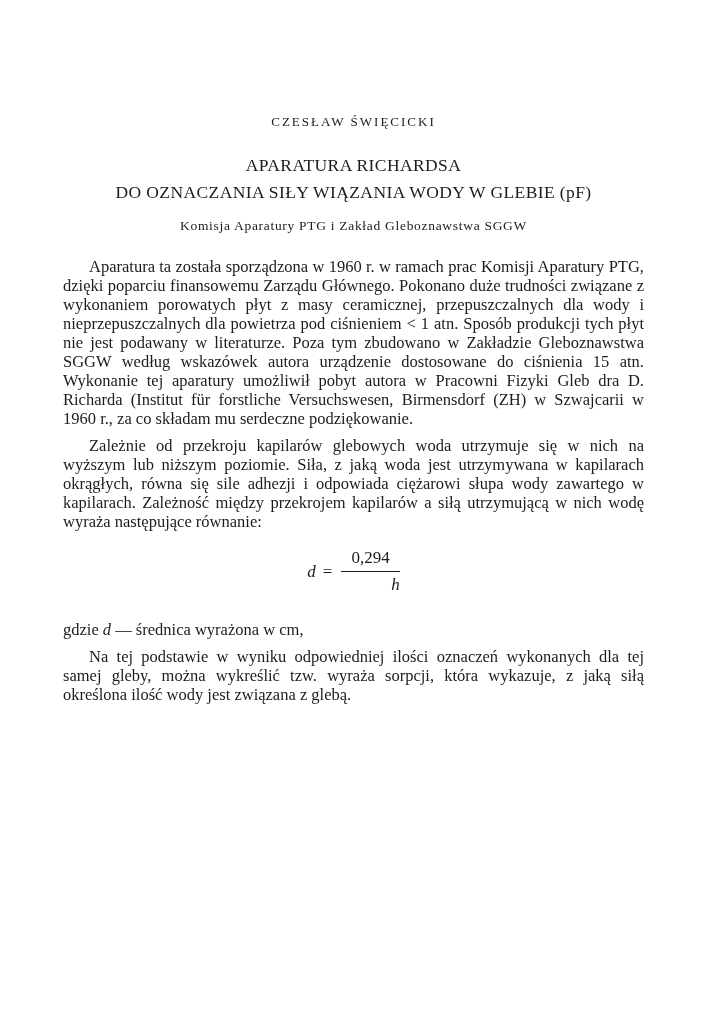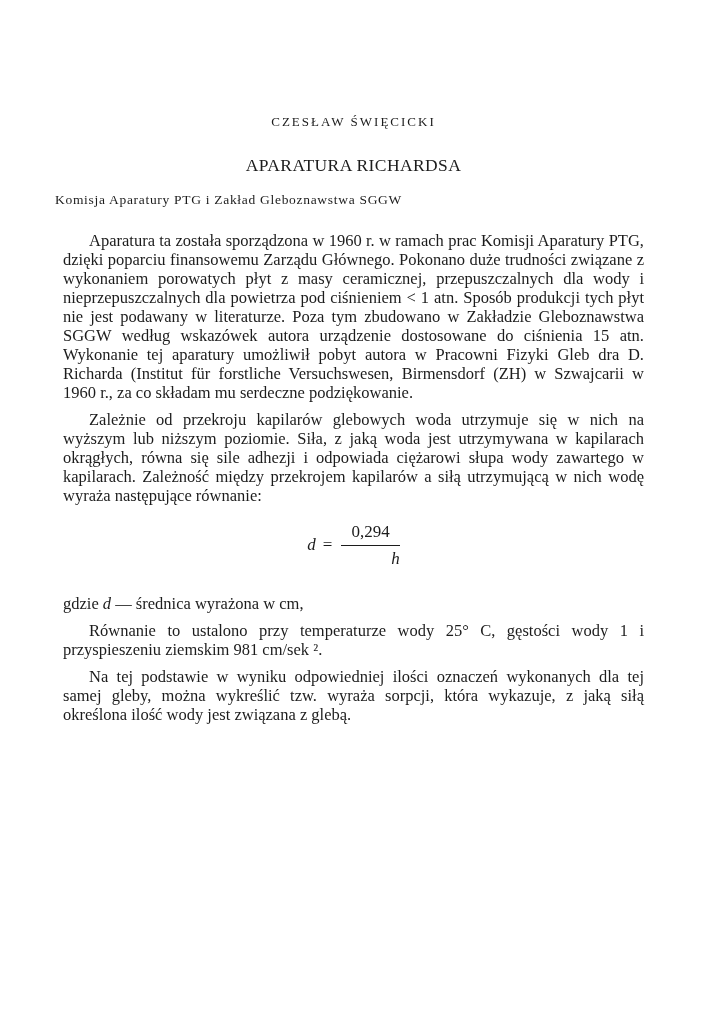--- a/index.html
+++ b/index.html
@@ -28,20 +28,21 @@
     margin: 22px 0 0 0;
     text-align: center;
     font-size: 17.5px;
     font-weight: 400;
     line-height: 26.5px;
     letter-spacing: 0.4px;
   }
   .title-line { display: block; }
   .affiliation {
     margin-top: 13px;
+    text-align: center;
     font-size: 13.5px;
     letter-spacing: 0.7px;
   }
   .body-block { margin-top: 23px; }
   .body-block p {
     margin: 8px;
     font-size: 16.5px;
     line-height: 19px;
     text-align: justify;
   }
@@ -80,20 +81,21 @@
 </style>
 </head>
 <body>
 
 <div class="page">
 
   <div class="author">CZESŁAW ŚWIĘCICKI</div>
 
   <h1 class="title">
     <span class="title-line">APARATURA RICHARDSA</span>
+    <span class="title-line">DO OZNACZANIA SIŁY WIĄZANIA WODY W GLEBIE (pF)</span>
   </h1>
 
   <div class="affiliation">Komisja Aparatury PTG i Zakład Gleboznawstwa SGGW</div>
 
   <div class="body-block">
 
     <p class="indent">Aparatura ta została sporządzona w 1960 r. w ramach prac Komisji Aparatury PTG, dzięki poparciu finansowemu Zarządu Głównego. Pokonano duże trudności związane z wykonaniem porowatych płyt z masy ceramicznej, przepuszczalnych dla wody i nieprzepuszczalnych dla powietrza pod ciśnieniem &lt; 1 atn. Sposób produkcji tych płyt nie jest podawany w literaturze. Poza tym zbudowano w Zakładzie Gleboznawstwa SGGW według wskazówek autora urządzenie dostosowane do ciśnienia 15 atn. Wykonanie tej aparatury umożliwił pobyt autora w Pracowni Fizyki Gleb dra D. Richarda (Institut für forstliche Versuchswesen, Birmensdorf (ZH) w Szwajcarii w 1960 r., za co składam mu serdeczne podziękowanie.</p>
 
     <p class="indent">Zależnie od przekroju kapilarów glebowych woda utrzymuje się w nich na wyższym lub niższym poziomie. Siła, z jaką woda jest utrzymywana w kapilarach okrągłych, równa się sile adhezji i odpowiada ciężarowi słupa wody zawartego w kapilarach. Zależność między przekrojem kapilarów a siłą utrzymującą w nich wodę wyraża następujące równanie:</p>
 
@@ -102,19 +104,18 @@
       <span class="eq-equals">=</span>
       <span class="frac">
         <span class="num">0,294</span>
         <span class="den">h</span>
       </span>
     </div>
 
     <p class="def-line"><span>gdzie </span><span class="var">d</span><span> — średnica wyrażona w cm,</span></p>
 
 
-    <p class="indent">Równanie to ustalono przy temperaturze wody 25° C, gęstości wody 1 i przyspieszeniu ziemskim 981 cm/sek ².</p>
 
     <p class="indent">Na tej podstawie w wyniku odpowiedniej ilości oznaczeń wykonanych dla tej samej gleby, można wykreślić tzw. wyraża sorpcji, która wykazuje, z jaką siłą określona ilość wody jest związana z glebą.</p>
 
   </div>
 
 </div>
 
 </body></html>

